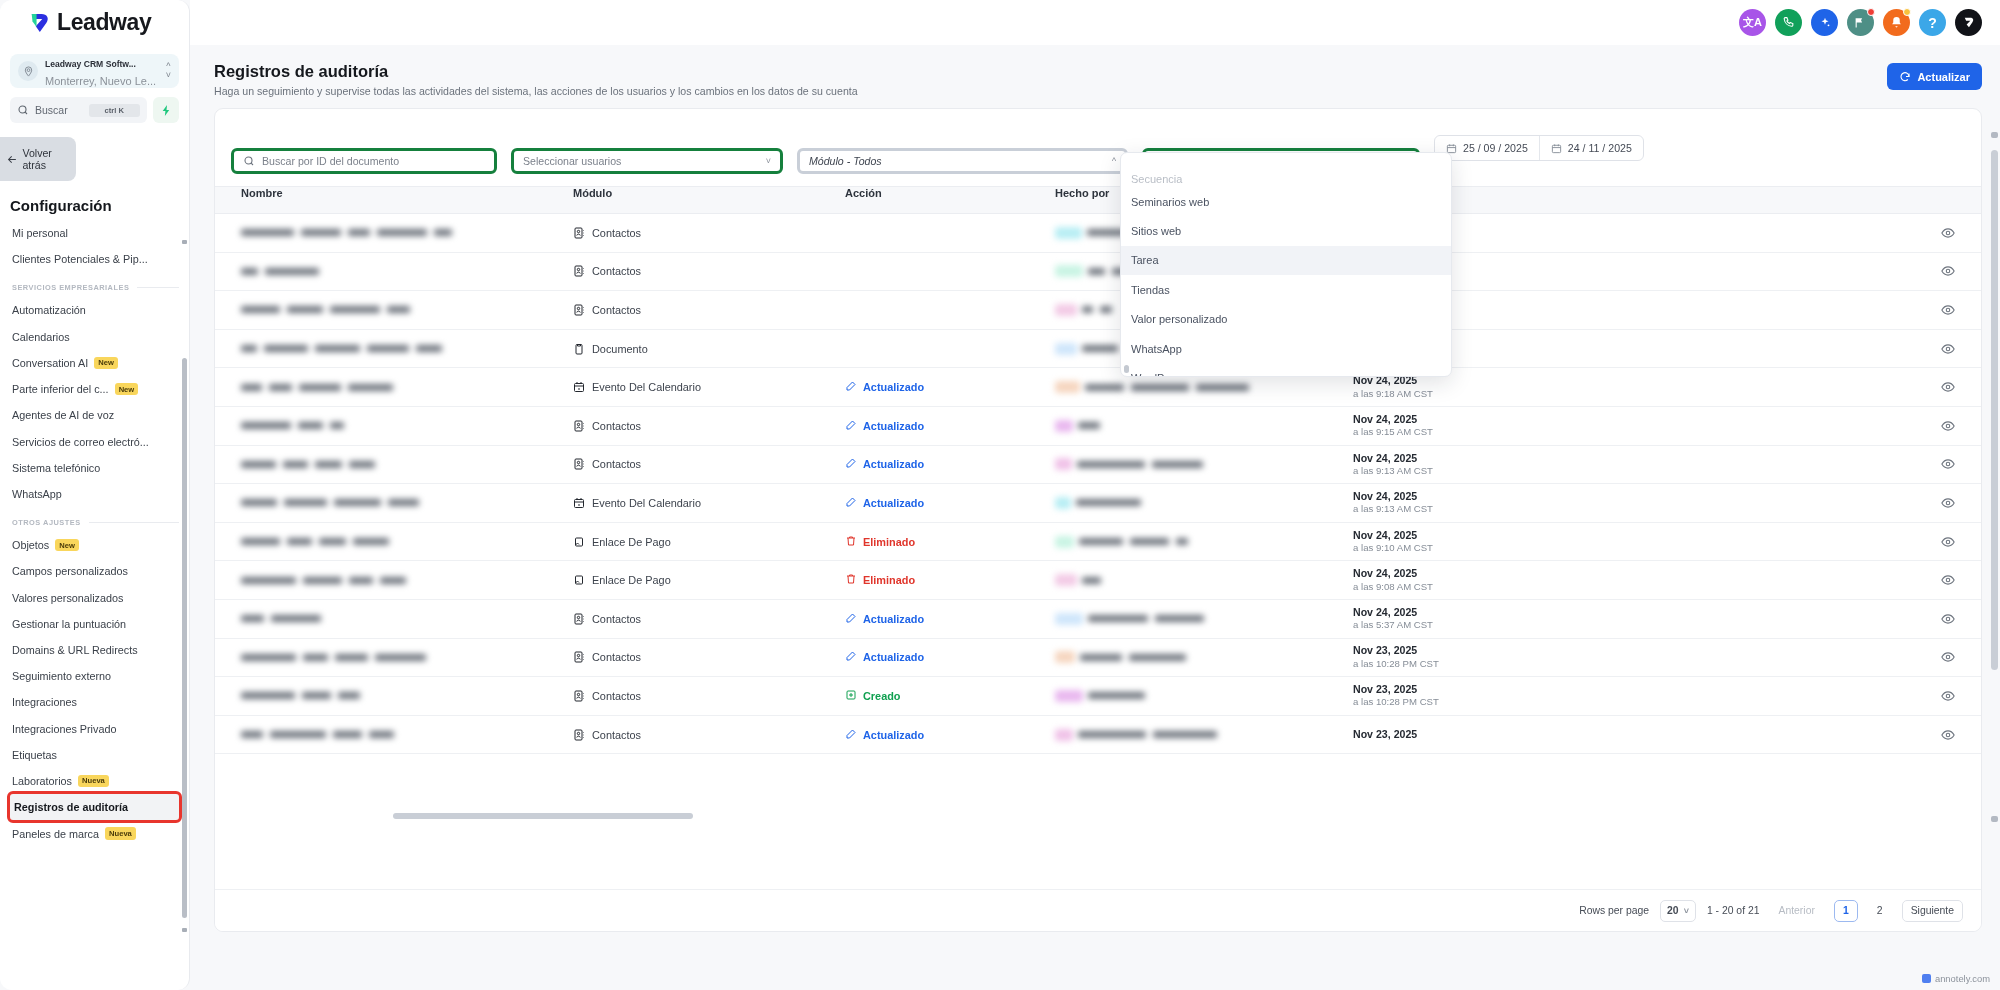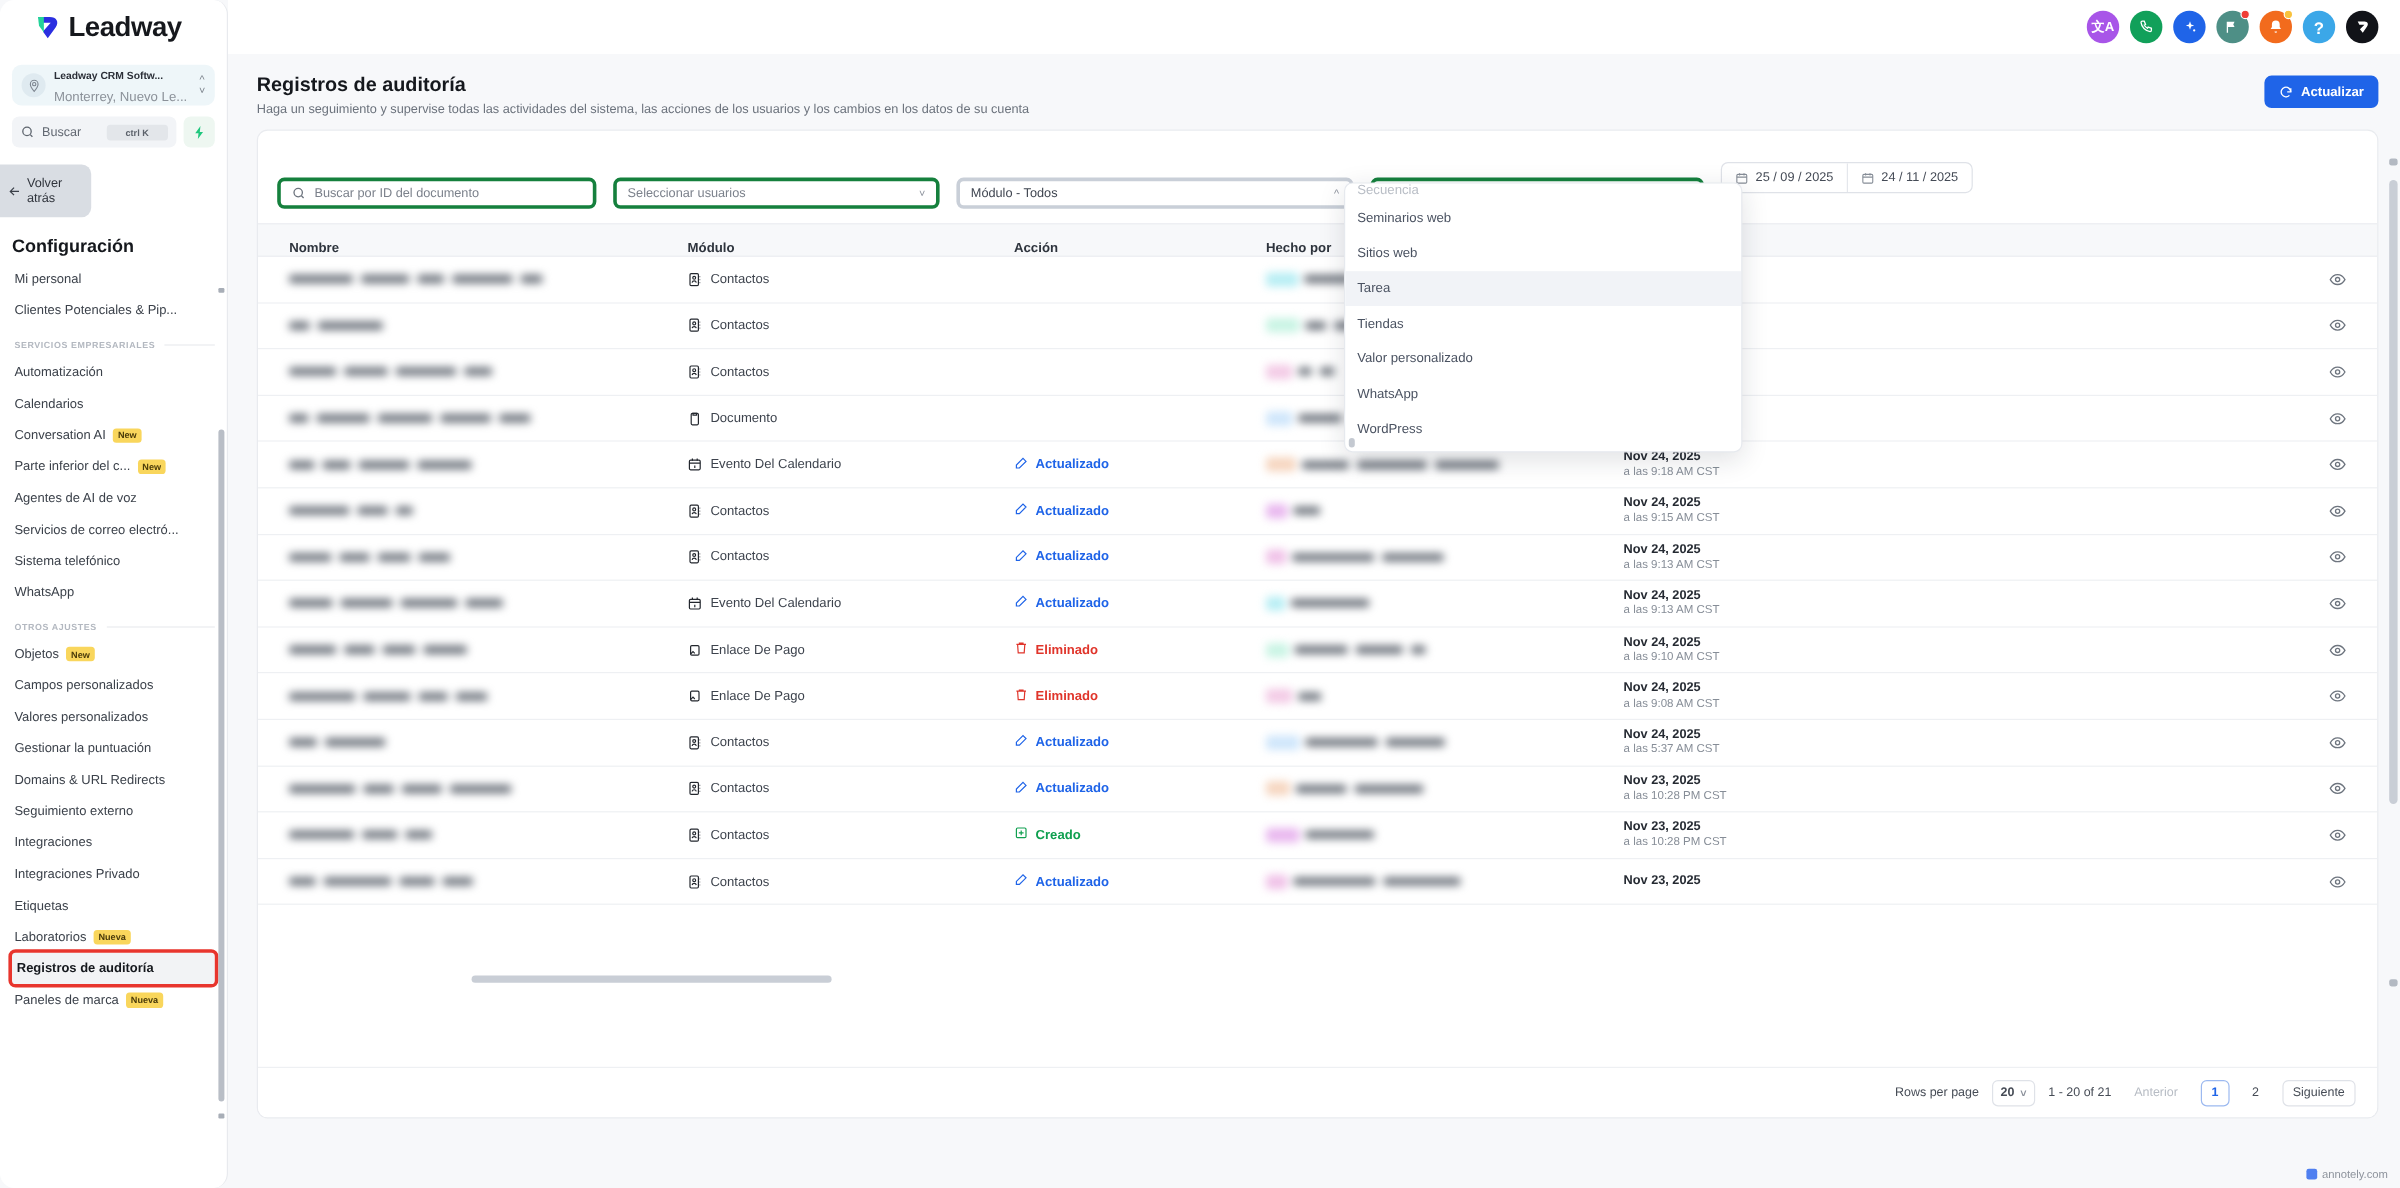--- a/index.html
+++ b/index.html
@@ -110,30 +110,30 @@
     margin:11px 18px 0 24px; background:#fff; border:1px solid #e9ebef;
     border-radius:9px; height:824px; position:relative; overflow:hidden;
   }
   .filters { display:flex; align-items:center; gap:14px; padding:13px 16px 12px 16px; }
   .fld {
     height:26px; border:3px solid #15803d; border-radius:6px; background:#fff;
     display:flex; align-items:center; padding:10px 9px; gap:7px; font-size:10.6px; color:#7b818b;margin-top:26px;
   }
   .fld.search { width:266px; }
   .fld.users { width:272px; justify-content:space-between; }
-  .fld.module { width:331px; justify-content:space-between; border-color:#c9cfd8; color:#3f4550;}
+  .fld.module { width:331px; justify-content:space-between; border-color:#c9cfd8; color:#3f4550;font-style:italic;}
   .fld.accion { width:278px; justify-content:space-between; color:#3f4550;}
   .daterange { display:flex; border:1px solid #dfe2e8; border-radius:6px; overflow:hidden; height:26px;}
   .dcell { display:flex; align-items:center; gap:6px; padding:0 11px; font-size:10.6px; color:#454b56; }
   .dcell + .dcell { border-left:1px solid #e4e7ec; }
   .chev { color:#8a909a; font-size:9px; }
 
   
   .thead {
-    display:flex; height:28px; align-items:flex-end; background:#f7f8fa;
+    display:flex; height:28px; align-items:flex-start; background:#f7f8fa;
     border-top:1px solid #ebedf1; border-bottom:1px solid #ebedf1;
     font-size:11px; font-weight:700; color:#2e343d;
   }
   .c-name { width:352px; padding-left:26px; }
   .c-mod  { width:270px; padding-left:6px; }
   .c-act  { width:210px; padding-left:8px; }
   .c-by   { width:296px; padding-left:8px; }
   .c-date { width:236px; padding-left:10px; }
   .c-eye  { flex:1; }
 
@@ -169,21 +169,21 @@
   .pg.bare { border:none; }
 
   
   .dropdown {
     position:absolute; left:930px; top:152px; width:332px; height:225px;
     background:#fff; border:1px solid #e6e9ee; border-radius:7px;
     box-shadow:0 6px 22px rgba(24,30,45,.13); z-index:40; overflow:hidden;
   }
   .dd-item { height:29.4px; display:flex; align-items:center; padding-left:10px; font-size:11px; color:#4a5261; }
   .dd-item.sel { background:#f1f3f7; }
-  .dd-item.clip { color:#b9bec6; height:14px; overflow:hidden; align-items:flex-start; }
+  .dd-item.clip { color:#b9bec6; height:14px; overflow:hidden; align-items:flex-start;margin-top:20px; }
   .dd-sb { position:absolute; left:3px; bottom:3px; width:5px; height:8px; background:#c4c9d1; border-radius:3px;}
 
   
   .vscroll-main { position:absolute; right:2px; top:132px; width:7px; height:690px; }
   .vs-thumb { position:absolute; width:7px; background:#c9ced6; border-radius:4px; }
   .hscroll { position:absolute; left:178px; bottom:112px; height:6px; background:#c9ced6; border-radius:4px; width:300px;}
 
   .watermark {
     position:absolute; right:10px; bottom:6px; display:flex; align-items:center; gap:4px;
     font-size:9.4px; color:#8d939c;

